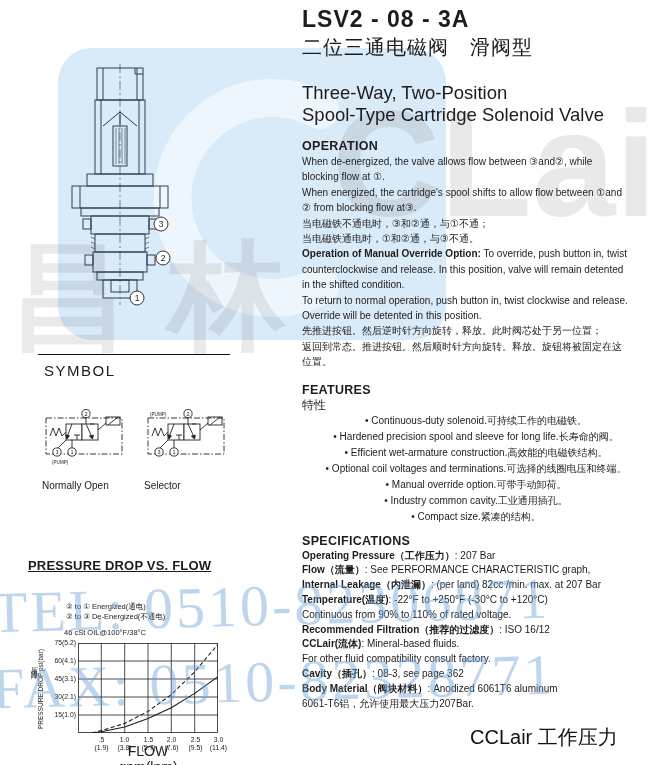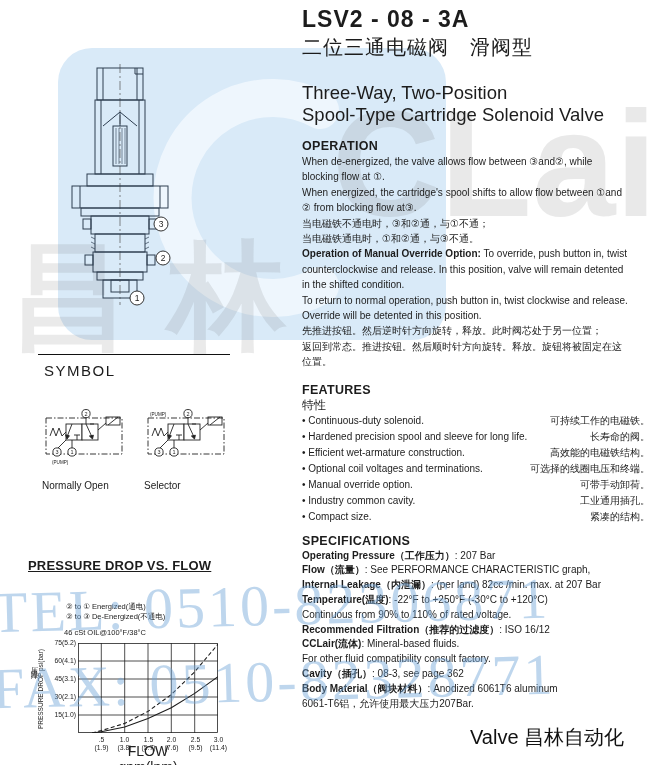--- a/index.html
+++ b/index.html
@@ -17,21 +17,21 @@
   
   .right-col{left:302px;top:6px;width:348px;z-index:1;}
   .model{font-size:23px;font-weight:bold;letter-spacing:1px;line-height:26px;}
   .cn-title{font-size:20px;line-height:26px;margin-top:2px;letter-spacing:1px;}
   .en-sub{font-size:18.5px;line-height:22px;margin-top:22px;}
   .sec-head{font-size:12.5px;font-weight:bold;margin-top:12px;line-height:16px;letter-spacing:0.3px;}
   .sec-head-cn{font-size:12px;line-height:15px;}
   .body-line{font-size:10px;line-height:15.4px;white-space:nowrap;}
   .spec-line{font-size:10px;line-height:14.8px;white-space:nowrap;}
   .b{font-weight:bold;}
-  .feat-row{display:flex;justify-content:space-between;font-size:10px;line-height:16px;white-space:nowrap;}
+  .feat-row{display:flex;justify-content:center;font-size:10px;line-height:16px;white-space:nowrap;}
   
   .valve-svg{left:15px;top:62px;z-index:1;}
   .sep-line{left:38px;top:354px;width:192px;border-top:1.5px solid #111;z-index:1;}
   .symbol-head{left:44px;top:362px;font-size:15px;font-weight:500;letter-spacing:1.5px;z-index:1;}
   .symbols{left:42px;top:408px;display:flex;gap:14px;z-index:1;}
   .symbol-block{width:88px;text-align:left;}
   .symbol-cap{font-size:10px;margin-top:4px;color:#222;}
   
   .chart-wrap{left:28px;top:558px;width:204px;z-index:1;}
   .chart-head{font-size:13px;font-weight:bold;letter-spacing:0.2px;line-height:16px;text-decoration:underline;}
@@ -330,15 +330,15 @@
       <div class="spec-line"><span class="b"></span><span>Continuous from 90% to 110% of rated voltage.</span></div>
       <div class="spec-line"><span class="b">Recommended Filtration（推荐的过滤度）</span><span>: ISO 16/12</span></div>
       <div class="spec-line"><span class="b">CCLair(流体)</span><span>: Mineral-based fluids.</span></div>
       <div class="spec-line"><span class="b"></span><span>For other fluid compatibility consult factory.</span></div>
       <div class="spec-line"><span class="b">Cavity（插孔）</span><span>: 08-3, see page 362</span></div>
       <div class="spec-line"><span class="b">Body Material（阀块材料）</span><span>: Anodized 6061T6 aluminum</span></div>
       <div class="spec-line"><span class="b"></span><span>6061-T6铝，允许使用最大压力207Bar.</span></div>
     </div>
   </div>
 
-  <div class="abs brand">Valve 昌林自动化</div>
+  <div class="abs brand">CCLair 工作压力</div>
 
 </div>
 
 </body></html>

